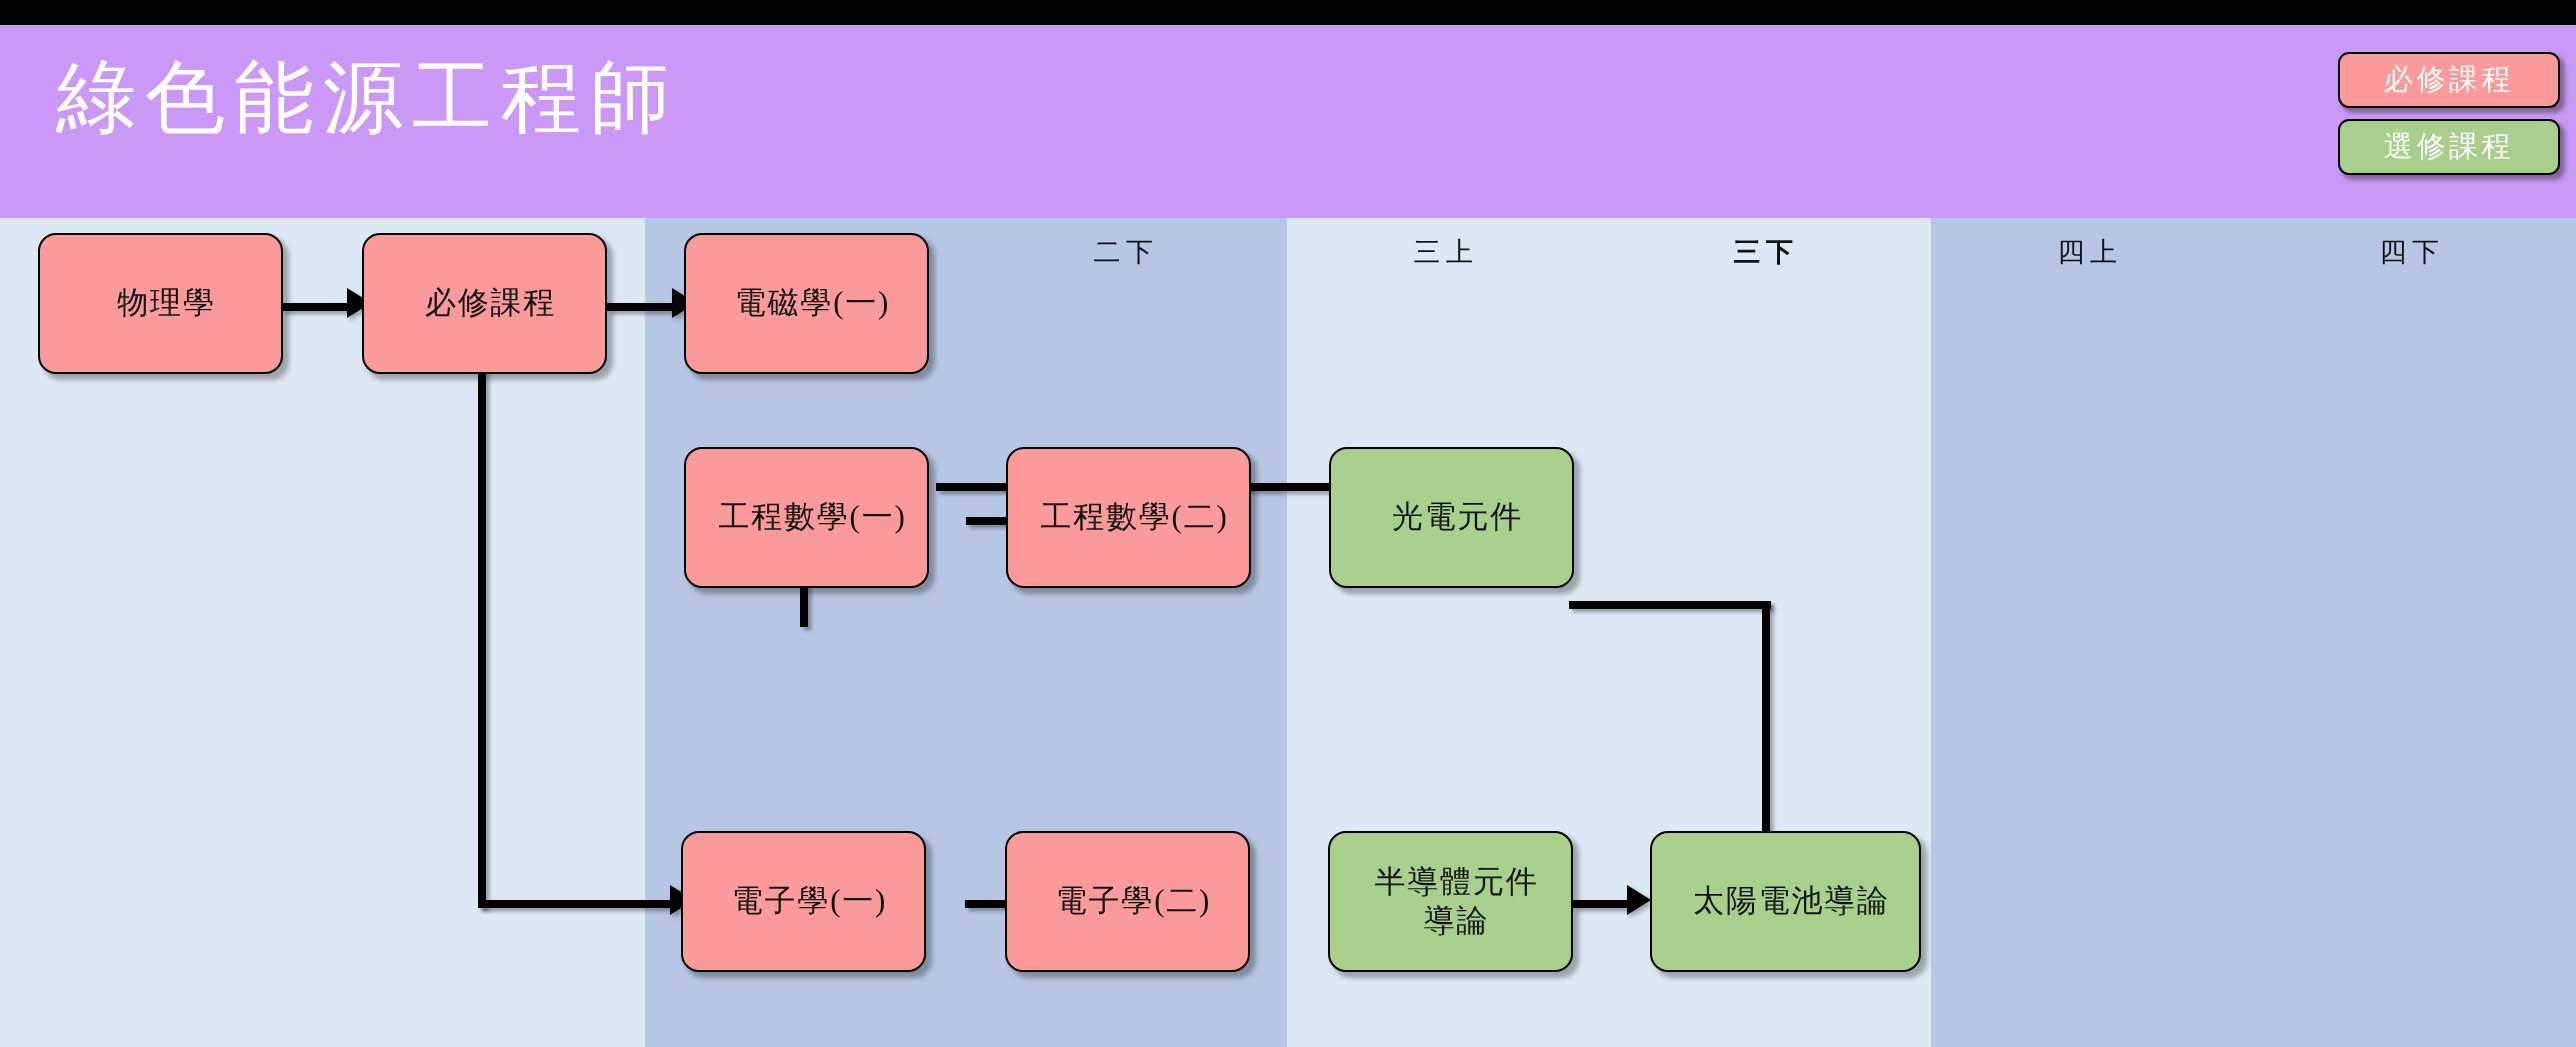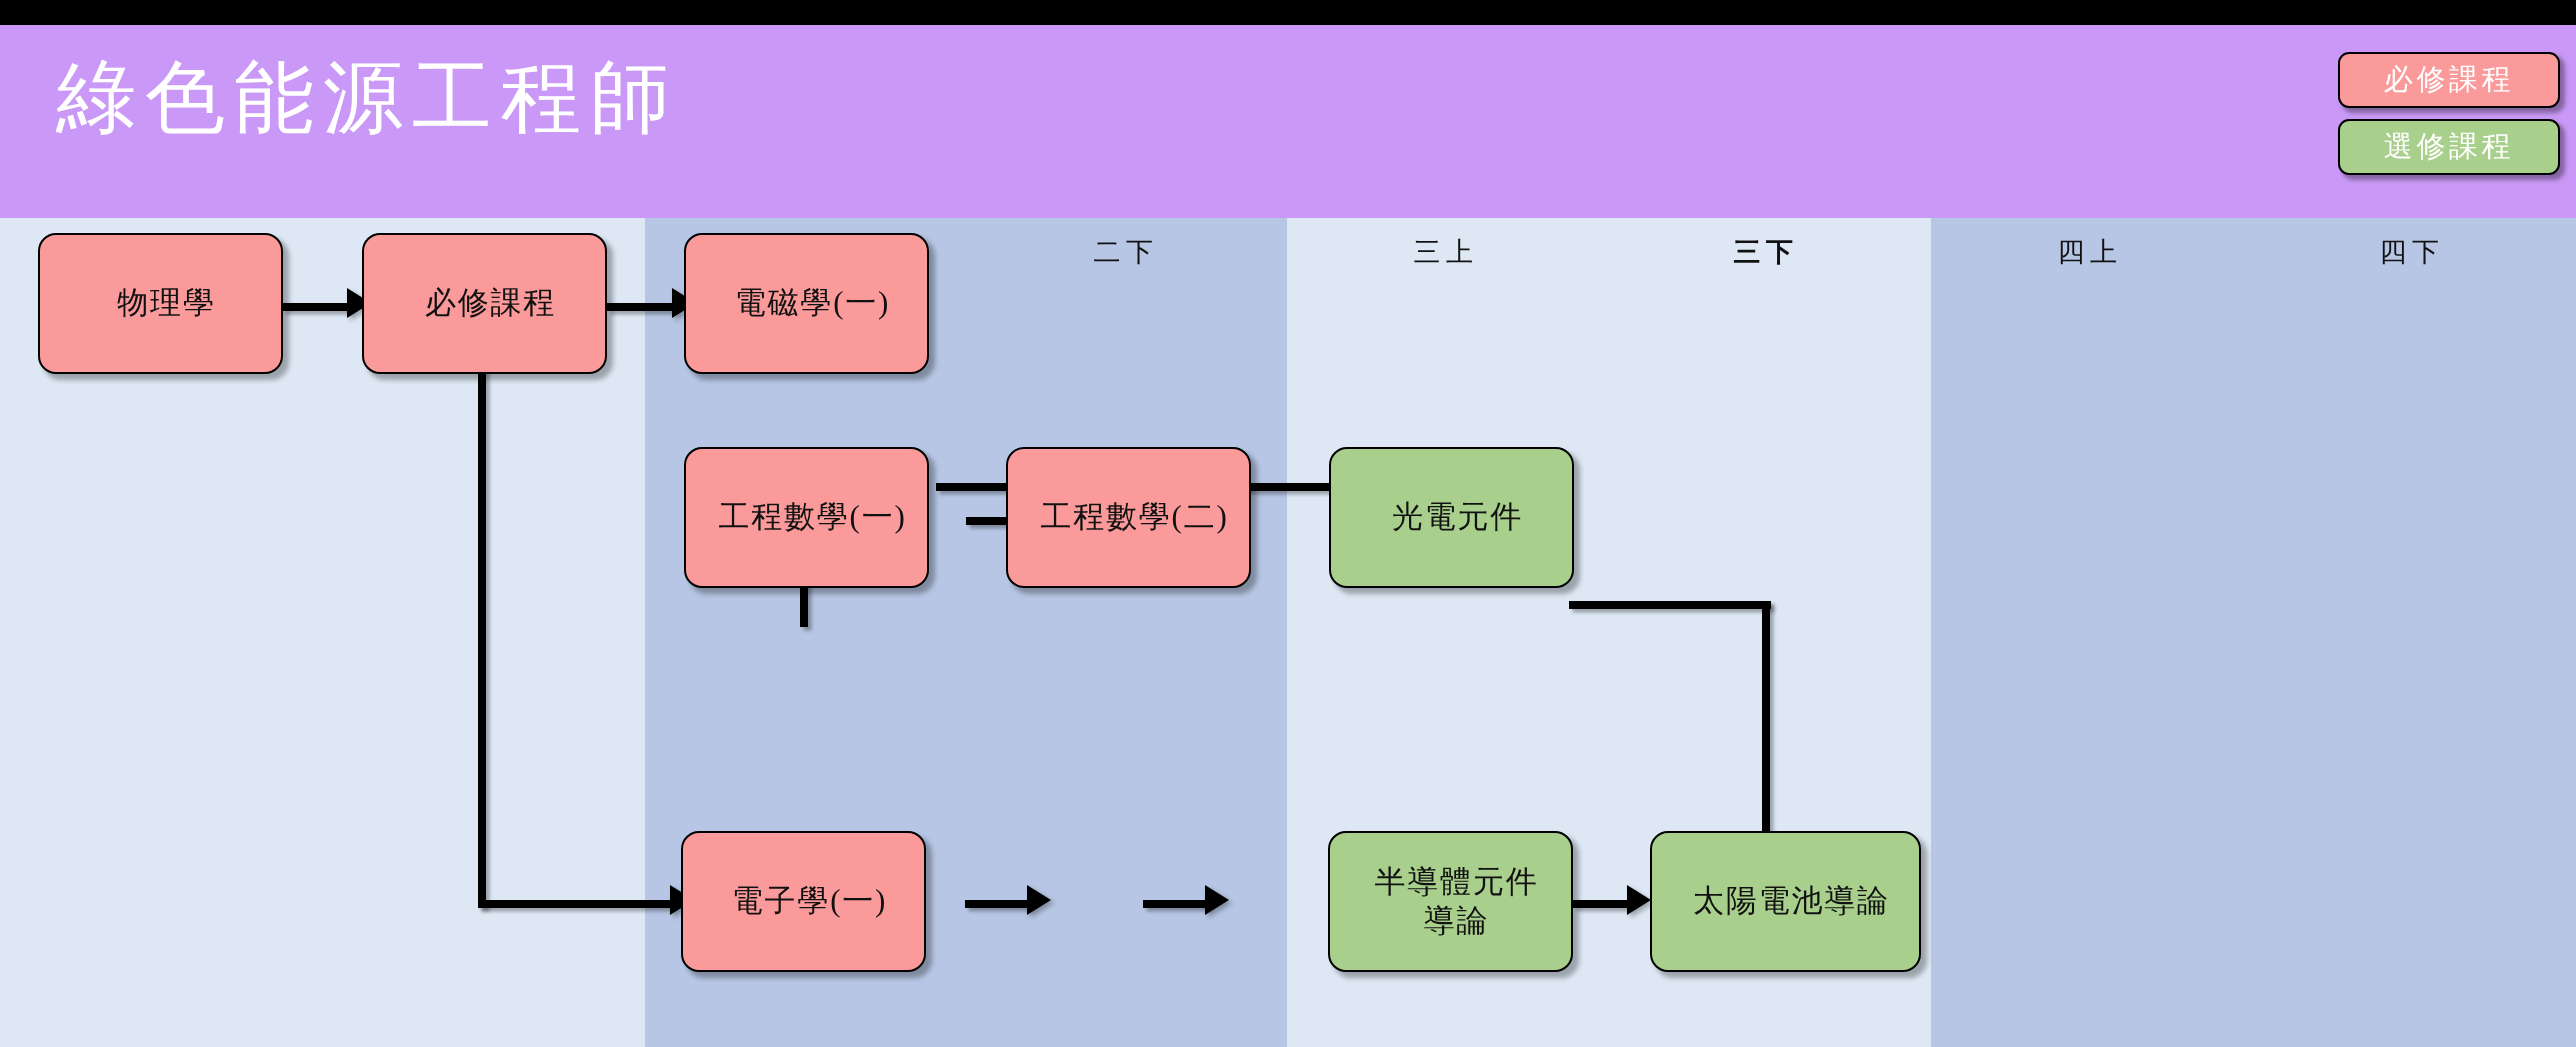--- a/index.html
+++ b/index.html
@@ -141,20 +141,21 @@
     <div class="node req" style="left:684px;top:229px;width:245px;height:141px;">工程數學(一)</div>
 
     <div class="node req" style="left:684px;top:14.5px;width:245px;height:141px;">電磁學(一)</div>
 
     <div class="node req" style="left:1006px;top:229px;width:245px;height:141px;">工程數學(二)</div>
 
     <div class="node ele" style="left:1329px;top:229px;width:245px;height:141px;">光電元件</div>
 
     <div class="node req" style="left:681px;top:613px;width:245px;height:141px;">電子學(一)</div>
 
+    <div class="node req" style="left:1005px;top:613px;width:245px;height:141px;">電子學(二)</div>
 
     <div class="node ele" style="left:1328px;top:613px;width:245px;height:141px;white-space:pre-line;">半導體元件
 導論</div>
 
     <div class="node ele" style="left:1650px;top:613px;width:271px;height:141px;">太陽電池導論</div>
 
   </div>
 </div>
 
 

